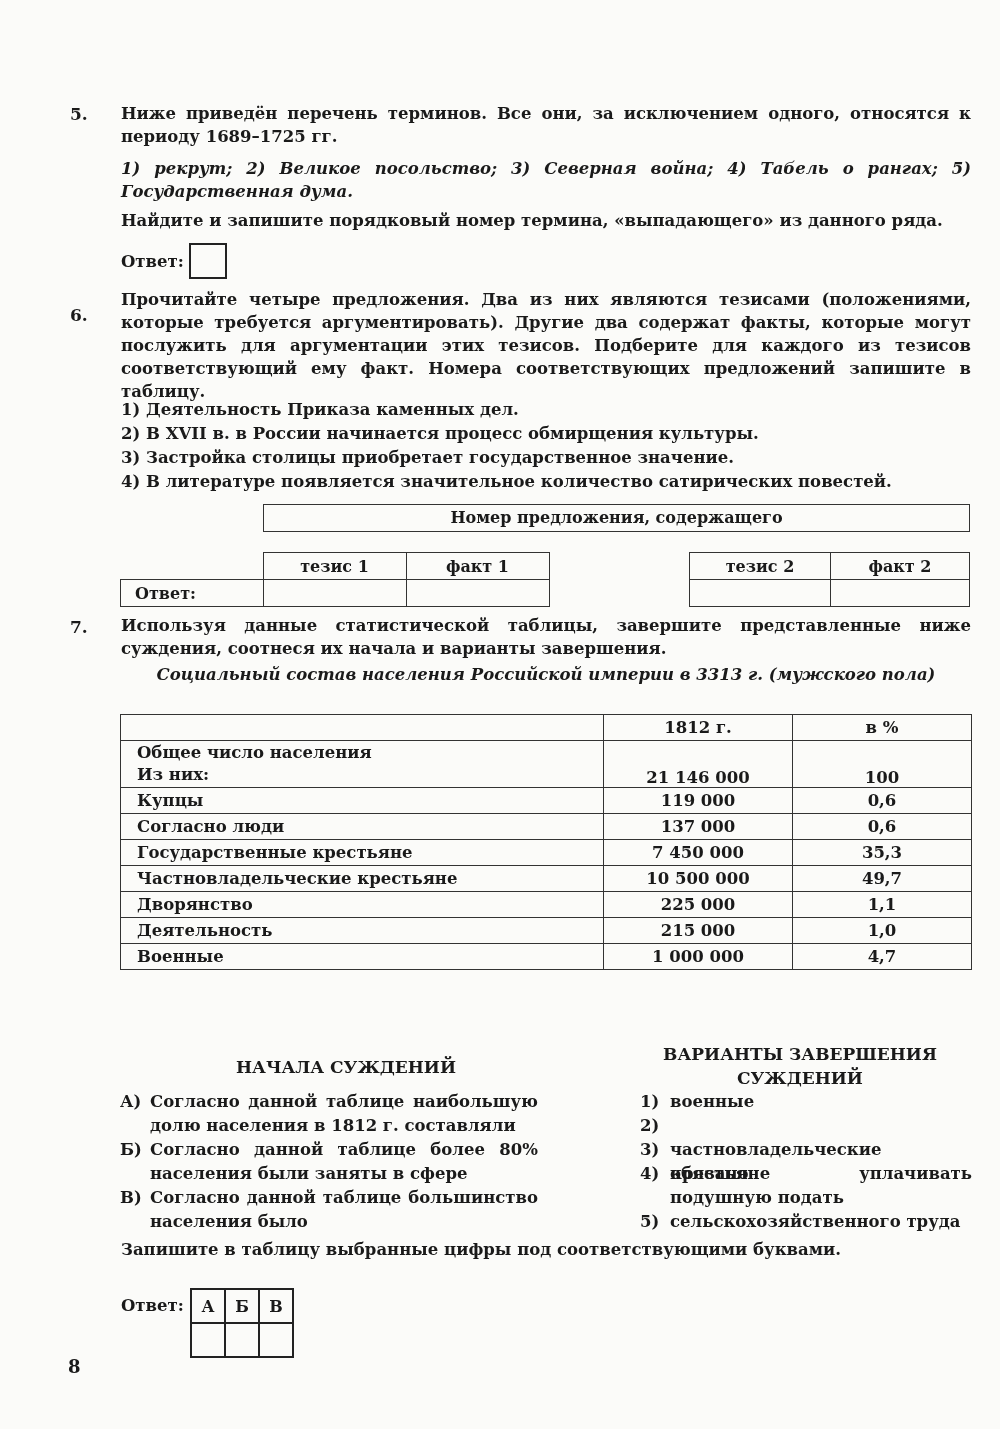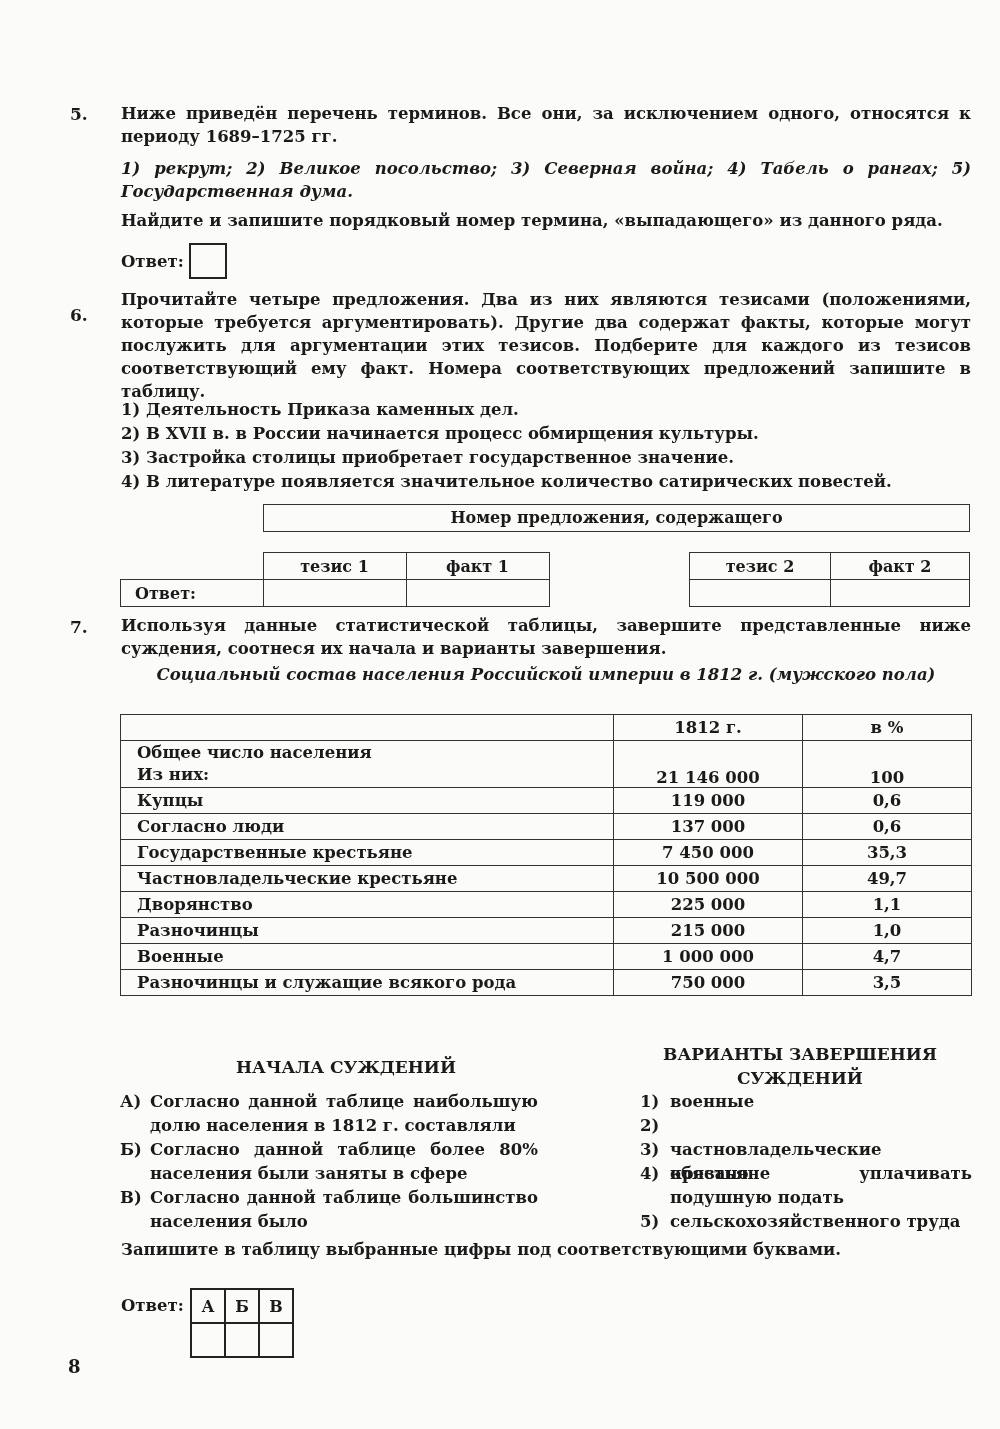--- a/index.html
+++ b/index.html
@@ -10,21 +10,21 @@
   }
   .abs { position: absolute; }
   .qnum { position: absolute; left: 70px; font-weight: bold; font-size: 17px; }
   .para { position: absolute; left: 121px; width: 850px; font-size: 16.5px; font-weight: bold; line-height: 23px; text-align: justify; }
   .ital { font-style: italic; }
   .line { position: absolute; left: 121px; font-size: 16.5px; font-weight: bold; }
   .box { position: absolute; border: 2px solid #222; background: transparent; }
   table { border-collapse: collapse; margin-top: 20px; }
   .t6 td { border: 1.5px solid #333; font-size: 16px; font-weight: bold; text-align: center; height: 26px; padding: 0; }
   .stat { position: absolute; left: 120px; top: 694px; width: 852px; }
-  .stat td { border: 1.5px solid #333; font-size: 16.5px; font-weight: bold; padding: 0 16px 0 16px; height: 25px; }
+  .stat td { border: 1.5px solid #333; font-size: 16.5px; font-weight: bold; padding: 0 6px 0 16px; height: 25px; }
   .stat td.num { text-align: center; padding: 0; }
   .hdr { position: absolute; font-weight: bold; font-size: 17px; text-align: center; text-transform: uppercase; }
   .item { position: absolute; font-size: 16.5px; font-weight: bold; line-height: 24px; }
   .item .lbl { position: absolute; left: 0; }
   .item .txt { position: absolute; left: 30px; text-align: justify; }
   .abv td { border: 2px solid #222; width: 32px; height: 32px; text-align: center; font-weight: bold; font-size: 16px; padding: 0; }
 </style>
 </head>
 <body>
 
@@ -65,21 +65,21 @@
   </tr>
   <tr>
     <td></td>
     <td></td>
   </tr>
 </tbody>
   </table>
 
 <div class="qnum" style="top:617px">7.</div>
 <div class="para" style="top:614px">Используя данные статистической таблицы, завершите представленные ниже суждения, соотнеся их начала и варианты завершения.</div>
-<div class="abs ital" style="left:120px;top:665px;width:852px;text-align:center;font-weight:bold;font-size:16.5px">Социальный состав населения Российской империи в 1812 г. (мужского пола)</div>
+<div class="abs ital" style="left:120px;top:665px;width:852px;text-align:center;font-weight:bold;font-size:16.5px">Социальный состав населения Российской империи в 3313 г. (мужского пола)</div>
 
 <table class="stat">
   <tbody>
       <tr>
     <td style="width:460px"></td>
     <td class="num" style="width:188px">1812 г.</td>
     <td class="num">в %</td>
   </tr>
   <tr>
     <td style="height:46px;line-height:22px">
@@ -108,33 +108,28 @@
         <td>Частновладельческие крестьяне</td>
         <td class="num">10 500 000</td>
         <td class="num">49,7</td>
       </tr>
   <tr>
         <td>Дворянство</td>
         <td class="num">225 000</td>
         <td class="num">1,1</td>
       </tr>
   <tr>
-        <td>Разночинцы</td>
+        <td>Деятельность</td>
         <td class="num">215 000</td>
         <td class="num">1,0</td>
       </tr>
   <tr>
         <td>Военные</td>
         <td class="num">1 000 000</td>
         <td class="num">4,7</td>
-      </tr>
-  <tr>
-        <td>Разночинцы и служащие всякого рода</td>
-        <td class="num">750 000</td>
-        <td class="num">3,5</td>
       </tr>
 </tbody>
   </table>
 
 <div class="hdr" style="left:136px;top:1057px;width:420px">НАЧАЛА СУЖДЕНИЙ</div>
 <div class="item" style="left:120px;top:1090px;width:418px;height:48px">
   <span class="lbl">А)</span>
   <span class="txt" style="width:388px">Согласно данной таблице наибольшую долю населения в 1812 г. составляли</span>
 </div>
 <div class="item" style="left:120px;top:1138px;width:418px;height:48px">

